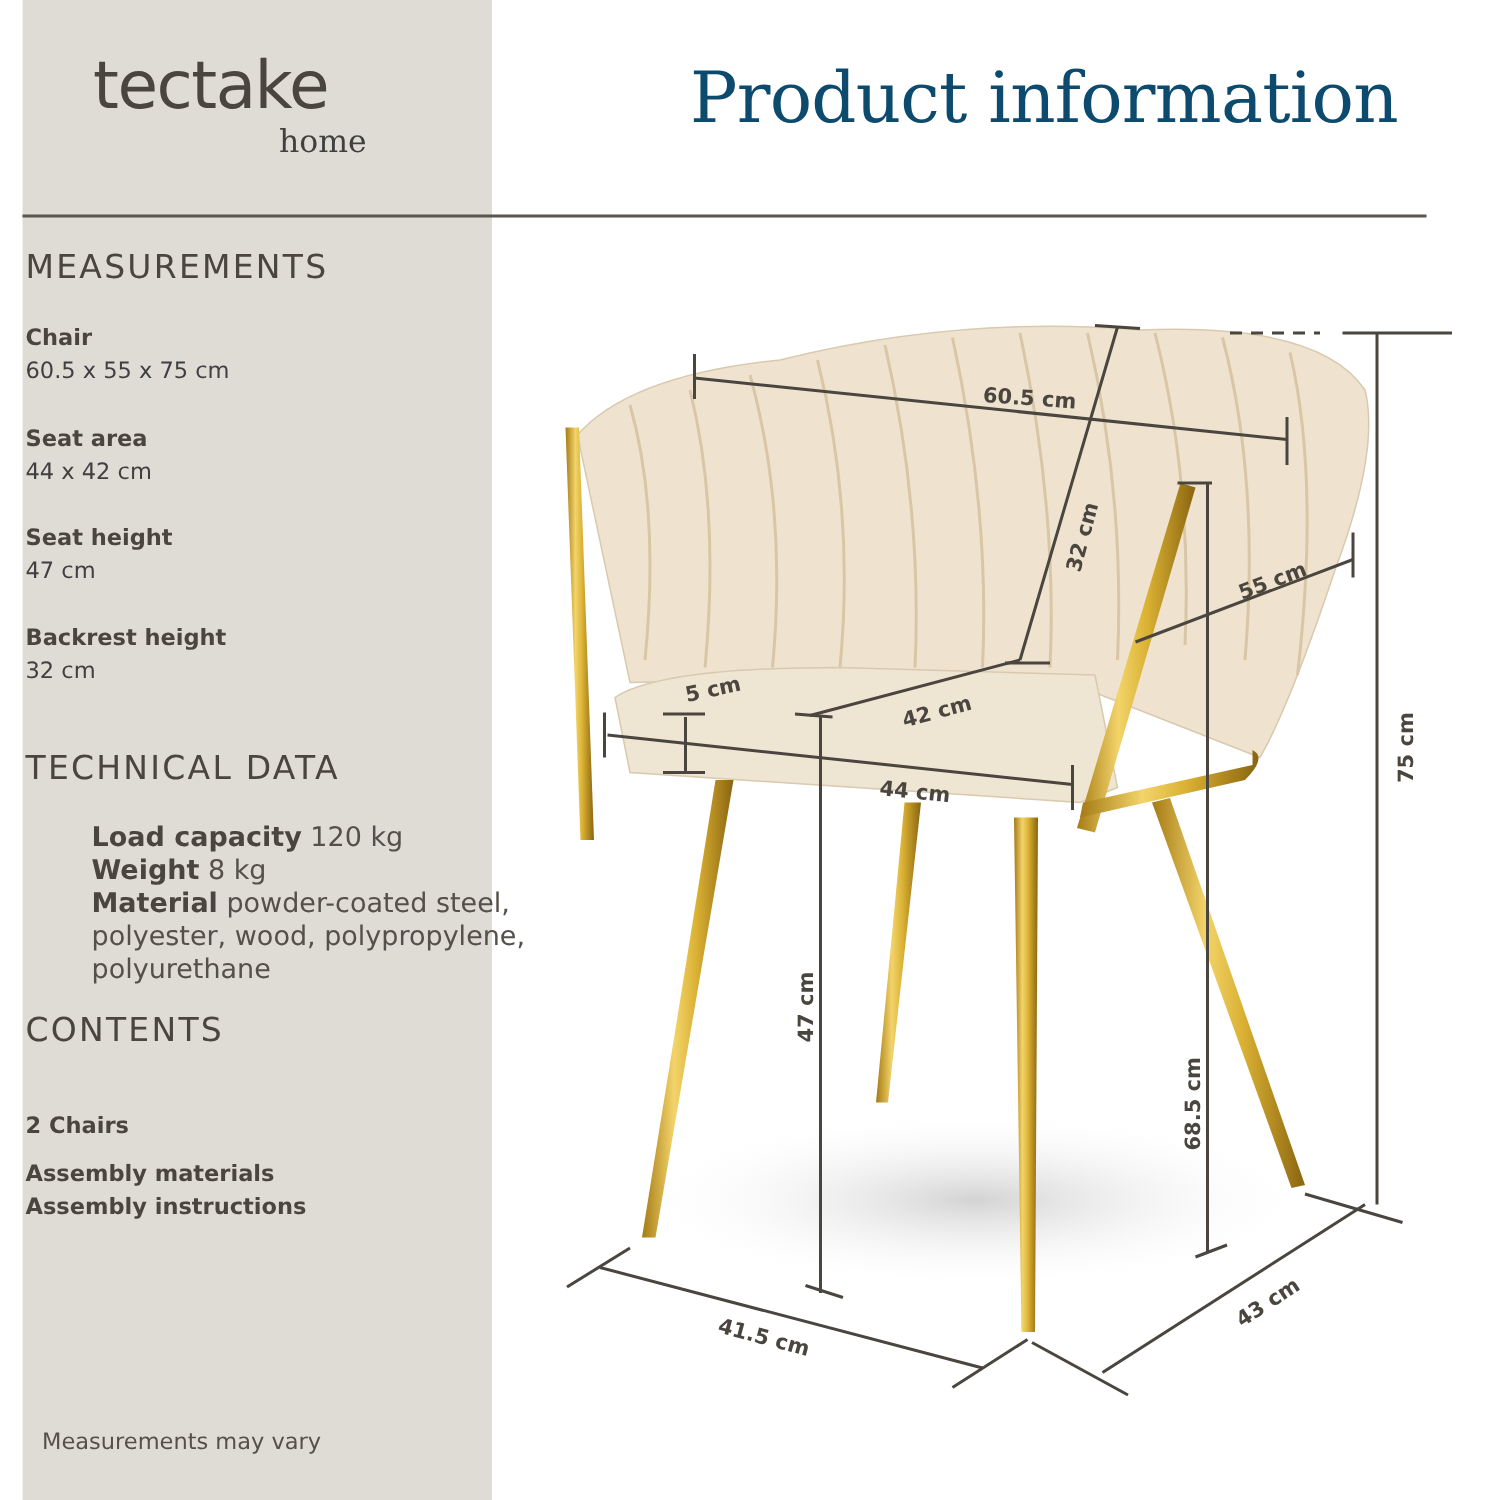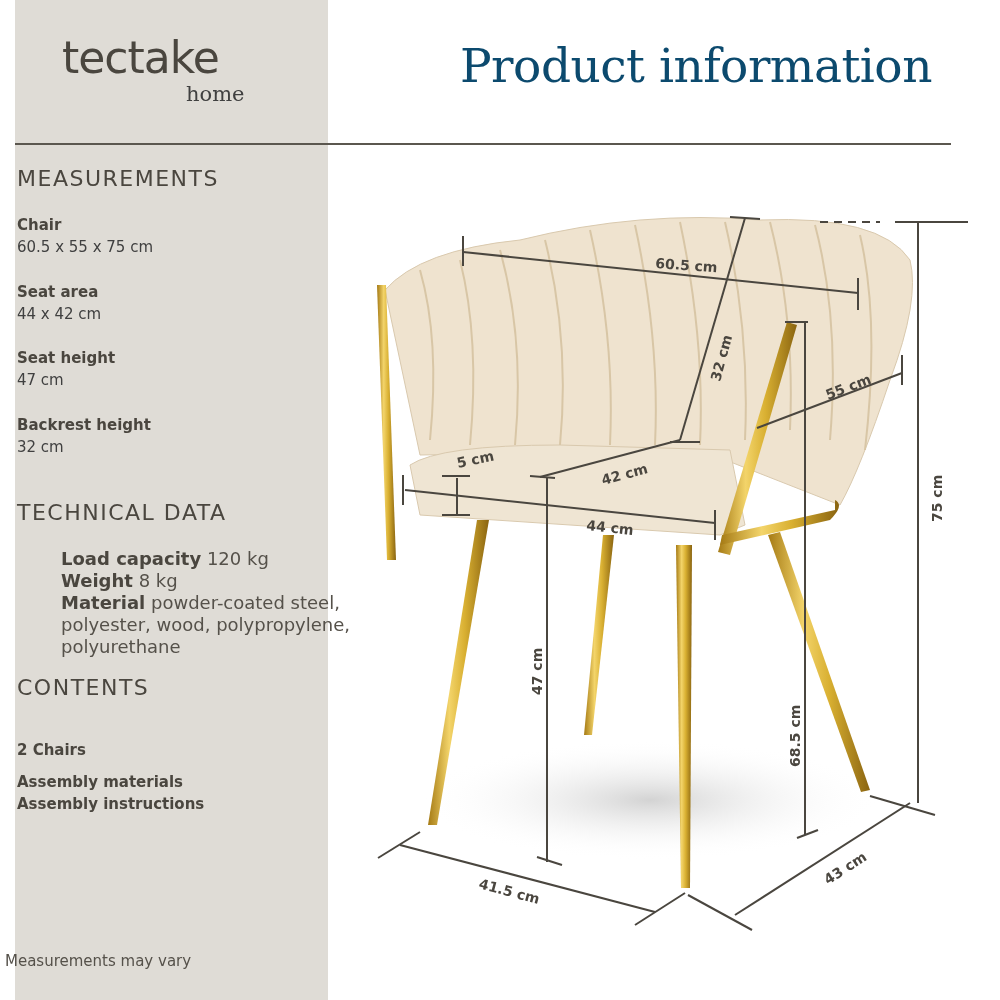--- a/index.html
+++ b/index.html
@@ -8,21 +8,21 @@
   .logo { position:absolute; left:62px; top:36px; }
   .logo-main { position:absolute; left:0; top:0; font-family:"DejaVu Sans", sans-serif; font-weight:normal; font-size:44px; letter-spacing:-1px; color:#4a463f; line-height:1; white-space:nowrap; }
   .logo-sub { position:absolute; left:124px; top:48px; font-family:"DejaVu Serif", serif; font-size:21px; color:#404040; line-height:1; }
   .topline { position:absolute; left:15px; top:143px; width:936px; height:2px; background:#5b574f; }
   .title { position:absolute; left:460px; top:40px; font-family:"DejaVu Serif", serif; font-size:47px; color:#0c4a6e; letter-spacing:-0.5px; white-space:nowrap; line-height:1.1; }
   .sec-h { position:absolute; left:17px; font-size:22px; letter-spacing:1.5px; color:#4a463f; font-weight:normal; margin:0; white-space:nowrap;text-align:center; }
   .lbl { position:absolute; left:17px; font-size:15px; font-weight:bold; color:#4a463f; white-space:nowrap; }
   .val { position:absolute; left:17px; font-size:15px; color:#404040; white-space:nowrap; }
   .line { position:absolute; left:17px; font-size:18px; color:#55514a; white-space:nowrap; line-height:22px;margin-left:44px; }
   .line b { color:#4a463f; }
-  .foot { position:absolute; left:5px; top:952px; font-size:15px; color:#55514a; }
+  .foot { position:absolute; left:28px; top:952px; font-size:15px; color:#55514a; }
   .chair { position:absolute; left:330px; top:150px; }
   .dim { font-family:"DejaVu Sans", sans-serif; font-size:14px; font-weight:bold; fill:#4a463f; }
 </style>
 </head>
 <body>
 
 <div class="sidebar"></div>
 
 <div class="logo">
   <div class="logo-main">tectake</div>

